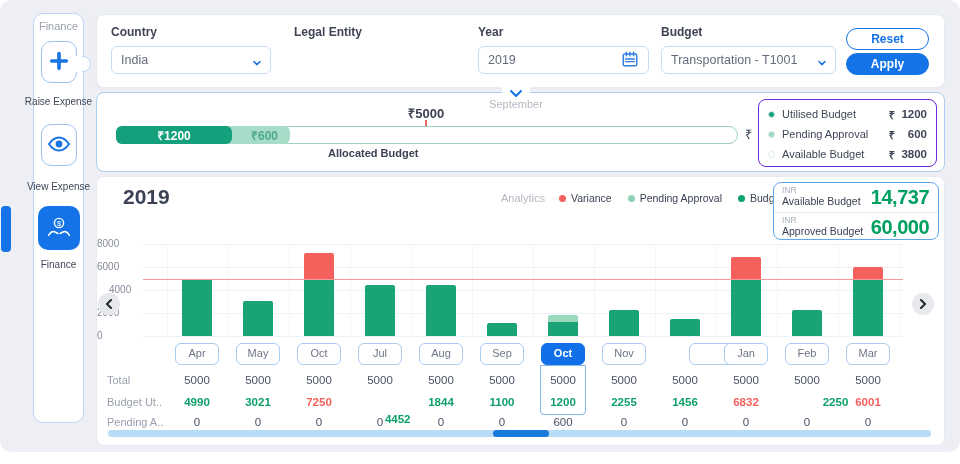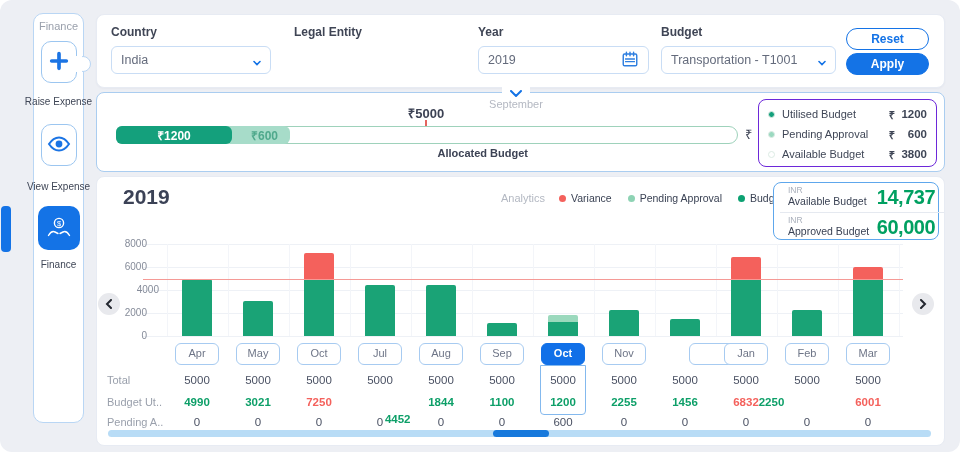--- a/index.html
+++ b/index.html
@@ -42,43 +42,43 @@
   .collapse-pill { position:absolute; left:405px; top:-7px; width:28px; height:14px; background:#fff; display:flex; align-items:center; justify-content:center; cursor:pointer; }
   .bp-month { position:absolute; left:379px; top:5px; width:80px; text-align:center; font-size:11px; color:#b4b8c2; }
   .bp-marker { position:absolute; left:279px; top:11px; width:100px; text-align:center; font-size:13px; font-weight:bold; color:#3c4254; }
   .bp-tick { position:absolute; left:328px; top:27px; width:2px; height:6px; background:#e4645e; }
   .bp-track { position:absolute; left:19px; top:33px; width:622px; height:18px; border:1px solid #9ed2bb; border-radius:10px; background:#fff; }
   .seg { position:absolute; top:-1px; left:-1px; height:18px; border-radius:6px; display:flex; align-items:center; justify-content:center; }
   .seg-light { width:174px; background:#a7dcc9; }
   .seg-light span { position:absolute; right:12px; font-size:12px; font-weight:bold; color:#4fa98c; }
   .seg-dark { width:116px; background:#14a07c; font-size:12px; font-weight:bold; color:#fff; }
   .bp-rupee { position:absolute; left:648px; top:33px; height:18px; line-height:18px; font-size:13px; color:#3c4254; }
-  .bp-allocated { position:absolute; left:231px; top:54px; width:200px; text-align:right; font-size:11px; font-weight:bold; color:#3c4254; }
+  .bp-allocated { position:absolute; left:231px; top:54px; width:200px; text-align:left; font-size:11px; font-weight:bold; color:#3c4254; }
   .bp-legend { position:absolute; left:661px; top:6px; width:179px; height:68px; border:1px solid #6d28d9; border-radius:8px; padding:4px 9px; }
   .bp-lrow { display:flex; align-items:center; height:20px; }
   .dot { width:7px; height:7px; border-radius:50%; flex:none; }
   .bp-lrow .dot { margin-right:7px; border:1px solid #dcebe4; }
   .bp-lrow .lbl { flex:1; font-size:11px; color:#3f4656; }
   .bp-lrow .cur { font-size:11px; color:#3f4656; font-weight:bold; margin-right:4px; }
   .bp-lrow .amt { width:28px; text-align:right; font-size:11.5px; font-weight:bold; color:#3f4656; }
 
   
   .ch-title { position:absolute; left:26px; top:8px; font-size:21px; font-weight:bold; color:#3b4256; }
   .ch-analytics { position:absolute; left:404px; top:15px; font-size:11px; color:#b3b8c2; }
   .ch-legend { position:absolute; left:462px; top:15px; display:flex; gap:16px; }
   .ch-legend .item { display:flex; align-items:center; gap:5px; font-size:10.5px; color:#3a4254; }
   .inr-box { position:absolute; left:676px; top:5px; width:166px; height:58px; border:1.5px solid #5ea7ec; border-radius:8px; background:#fff; }
-  .inr-row { position:absolute; left:6px; width:100%; height:28px; padding:2px 8px 0 8px; }
+  .inr-row { position:absolute; left:0; width:100%; height:28px; padding:2px 8px 0 8px; }
   .inr-row.r2 { top:29px; border-top:1px solid #e5e9f0; }
   .inr-cur { font-size:8.5px; color:#aab0bc; line-height:10px; }
   .inr-name { font-size:10.5px; color:#3a4254; line-height:12px; }
   .inr-val { position:absolute; right:9px; top:3px; font-size:20px; font-weight:bold; color:#00a061; letter-spacing:-0.5px; }
 
   
-  .ytick { position:absolute; width:50px; text-align:right; font-size:10px; color:#858b99; }
+  .ytick { position:absolute; width:50px; text-align:left; font-size:10px; color:#858b99; }
   .hgrid { position:absolute; left:46px; width:760px; height:1px; background:#eef1f6; }
   .vgrid { position:absolute; top:67px; height:92px; width:1px; background:#f3f5f9; }
   .redline { position:absolute; left:46px; width:760px; height:1px; background:#f59a96; z-index:2; }
   .colwrap { position:absolute; top:67px; height:92px; display:flex; align-items:flex-end; justify-content:center; }
   .bar { width:30px; display:flex; flex-direction:column; justify-content:flex-end; cursor:pointer; }
   .bseg { width:100%; }
   .bseg.top { border-radius:2px 2px 0 0; }
   .nav-arrow { position:absolute; top:116px; width:22px; height:22px; border-radius:50%; background:#e8e9ed; border:none; display:flex; align-items:center; justify-content:center; cursor:pointer; z-index:5; }
   .nav-left { left:1px; } .nav-right { left:815px; }
 
@@ -403,21 +403,21 @@
         <div class="cell c-dark" style="left: 496.5px; top: 197px;">5000</div>
         <div class="cell c-green" style="left: 496.5px; top: 219px;">2255</div>
         <div class="cell c-dark" style="left: 496.5px; top: 239px;">0</div>
         <div class="cell c-dark" style="left: 557.5px; top: 197px;">5000</div>
         <div class="cell c-green" style="left: 557.5px; top: 219px;">1456</div>
         <div class="cell c-dark" style="left: 557.5px; top: 239px;">0</div>
         <div class="cell c-dark" style="left: 618.5px; top: 197px;">5000</div>
         <div class="cell c-red" style="left: 618.5px; top: 219px;">6832</div>
         <div class="cell c-dark" style="left: 618.5px; top: 239px;">0</div>
         <div class="cell c-dark" style="left: 679.5px; top: 197px;">5000</div>
-        <div class="cell c-green" style="left: 644px; top: 219px;">2250</div>
+        <div class="cell c-green" style="left: 708px; top: 219px;">2250</div>
         <div class="cell c-dark" style="left: 679.5px; top: 239px;">0</div>
         <div class="cell c-dark" style="left: 740.5px; top: 197px;">5000</div>
         <div class="cell c-red" style="left: 740.5px; top: 219px;">6001</div>
         <div class="cell c-dark" style="left: 740.5px; top: 239px;">0</div>
       </div>
 
     <div class="sb-track">
       <div class="sb-thumb"></div>
     </div>
   </section>

